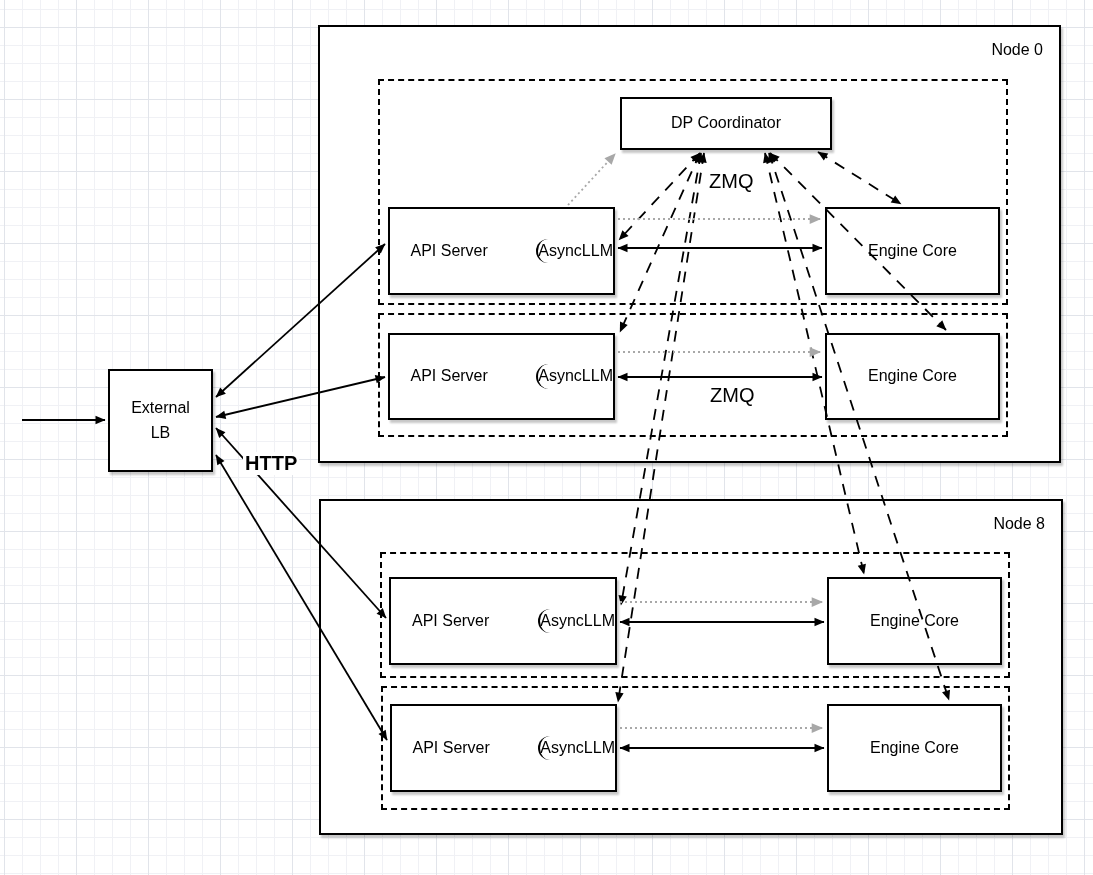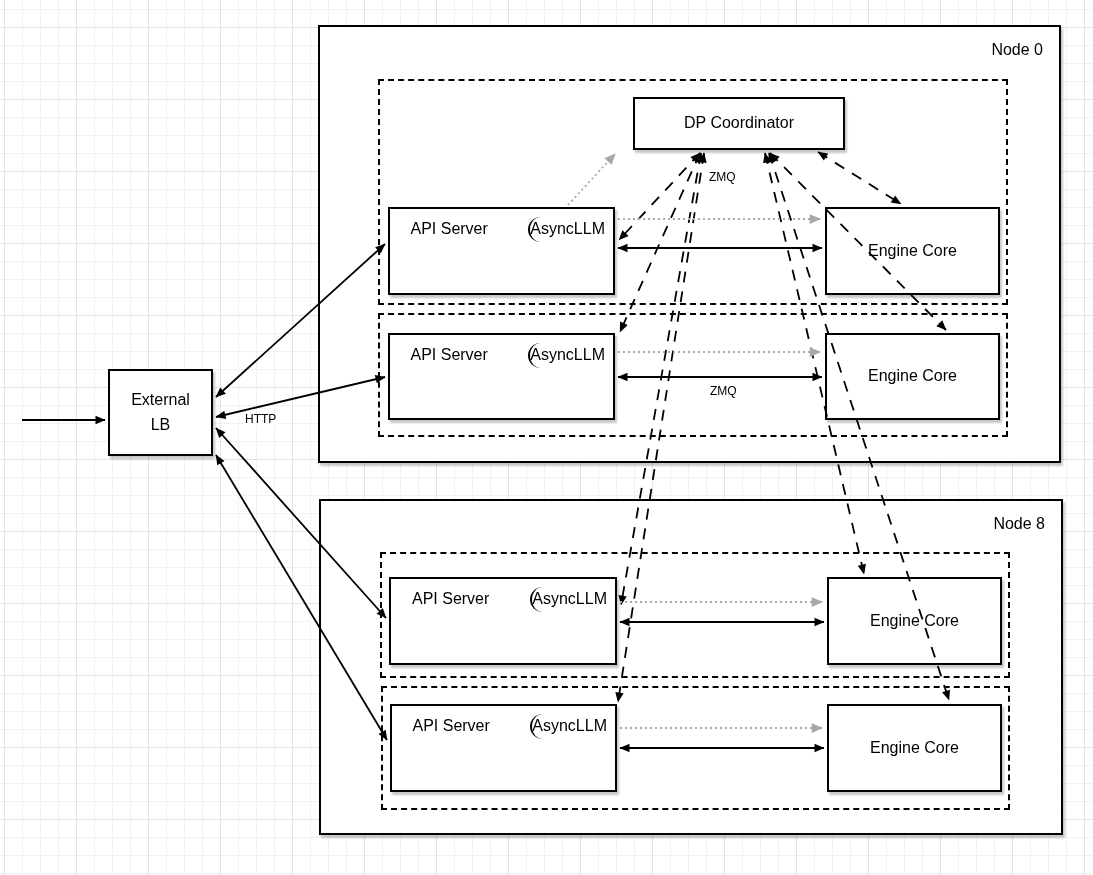--- a/index.html
+++ b/index.html
@@ -37,32 +37,32 @@
     border:2px dashed var(--stroke);
     background:transparent;
   }
   .shape{
     background:var(--box-fill);
     border:2px solid var(--stroke);
     box-shadow:2px 3px 2px rgba(0,0,0,0.22);
     display:flex;align-items:center;justify-content:center;
     font-size:16px;text-align:center;line-height:1.55;
   }
-  .combo{display:flex;align-items:flex-start;padding:8px;gap:28px;}
+  .combo{display:flex;align-items:center;padding:0;gap:28px;}
   .combo .cell{display:flex;align-items:center;justify-content:center;font-size:16px;}
   .combo .cell.right{border-left:2px solid var(--stroke);border-radius:23px;}
   #edge-layer{position:absolute;left:0;top:0;width:1093px;height:875px;z-index:5;pointer-events:none;}
   #edge-layer line{pointer-events:stroke;}
   .e-solid line{stroke:var(--stroke);stroke-width:1.8;fill:none;}
   .e-dashed line{stroke:var(--stroke);stroke-width:1.8;stroke-dasharray:11 9;fill:none;}
   .e-dotted line{stroke:var(--dotted-link);stroke-width:1.8;stroke-dasharray:2 3;fill:none;}
   .mk{fill:var(--stroke);}
   .mkg{fill:var(--dotted-link);}
   .edge-label{
-    position:absolute;z-index:6;font-size:12px;background:var(--bg);
+    position:absolute;z-index:6;font-size:20px;background:var(--bg);
     padding:0 2px;white-space:nowrap;
   }
 </style>
 </head>
 <body>
 
 <div id="canvas">
 
   <div class="abs container-box" style="left:318px;top:25px;width:743px;height:438px;">
     <span class="container-label">Node 0</span>
@@ -70,25 +70,25 @@
 
   <div class="abs container-box" style="left:319px;top:499px;width:744px;height:336px;">
     <span class="container-label">Node 8</span>
   </div>
 
   <div class="abs sub-container" style="left:378px;top:79px;width:630px;height:226px;"></div>
   <div class="abs sub-container" style="left:378px;top:313px;width:630px;height:124px;"></div>
   <div class="abs sub-container" style="left:380px;top:552px;width:630px;height:126px;"></div>
   <div class="abs sub-container" style="left:381px;top:686px;width:629px;height:124px;"></div>
 
-  <div class="abs shape" style="left:108px;top:369px;width:105px;height:87px;padding:12px 16px;justify-content:center;">
+  <div class="abs shape" style="left:108px;top:369px;width:105px;height:103px;padding:12px 16px;justify-content:center;">
     <span>External LB</span>
   </div>
 
-  <div class="abs shape" style="left:633px;top:97px;width:212px;height:53px;">
+  <div class="abs shape" style="left:620px;top:97px;width:212px;height:53px;">
     <span>DP Coordinator</span>
   </div>
 
   <div class="abs shape combo" style="left:388px;top:207px;width:227px;height:88px;">
     <div class="cell" style="width:122px;">API Server</div>
     <div class="cell right" style="flex:1;">AsyncLLM</div>
   </div>
   <div class="abs shape" style="left:825px;top:207px;width:175px;height:88px;">
     <span>Engine Core</span>
   </div>
@@ -154,15 +154,15 @@
       <line x1="568" y1="205" x2="615" y2="154" marker-end="url(#m-arrow-gray)"></line>
       <line x1="618" y1="219" x2="820" y2="219" marker-end="url(#m-arrow-gray)"></line>
       <line x1="618" y1="352" x2="820" y2="352" marker-end="url(#m-arrow-gray)"></line>
       <line x1="620" y1="602" x2="822" y2="602" marker-end="url(#m-arrow-gray)"></line>
       <line x1="620" y1="728" x2="822" y2="728" marker-end="url(#m-arrow-gray)"></line>
     </g>
   </svg>
 
   <span class="edge-label" style="left:707px;top:170px;">ZMQ</span>
   <span class="edge-label" style="left:708px;top:384px;">ZMQ</span>
-  <span class="edge-label" style="left:243px;top:412px;">HTTP</span>
+  <span class="edge-label" style="left:243px;top:452px;font-weight:bold;">HTTP</span>
 
 </div>
 
 </body></html>

